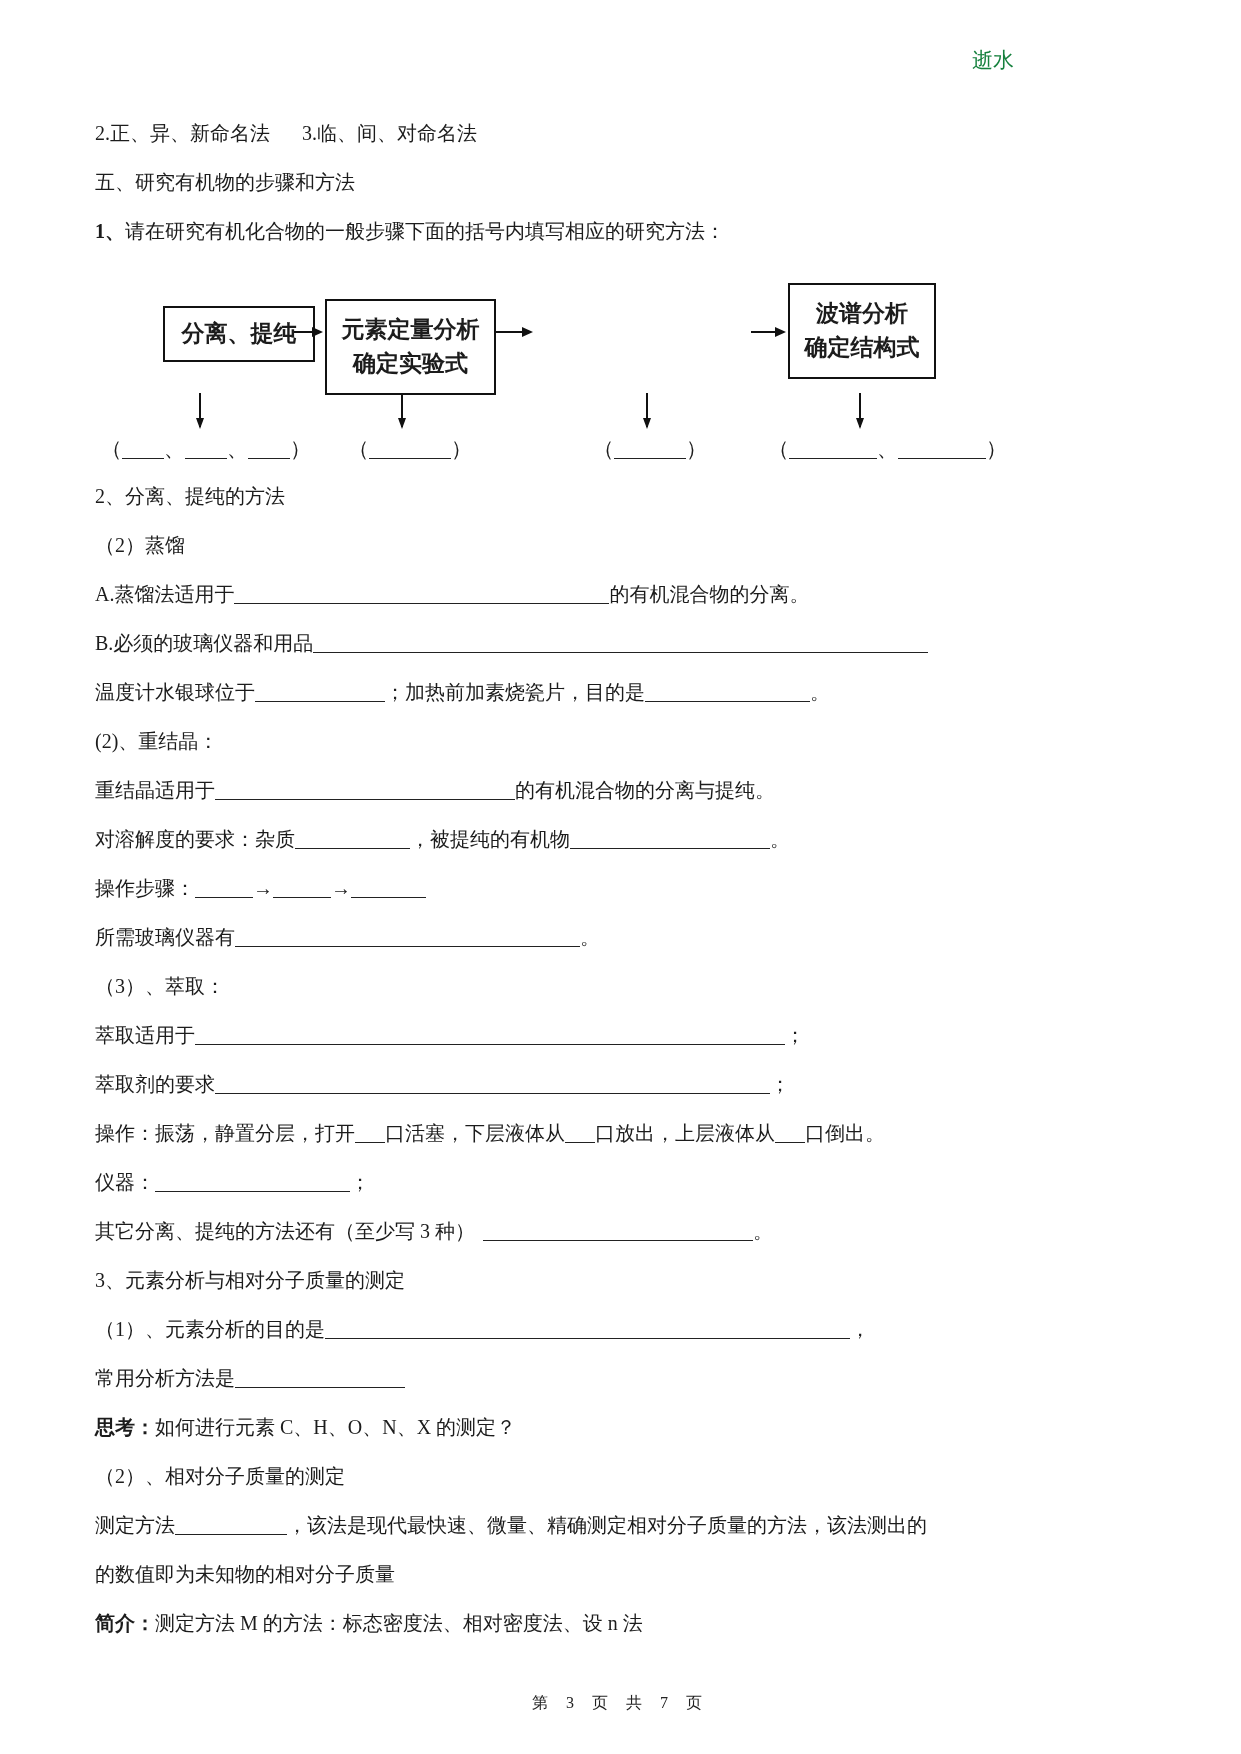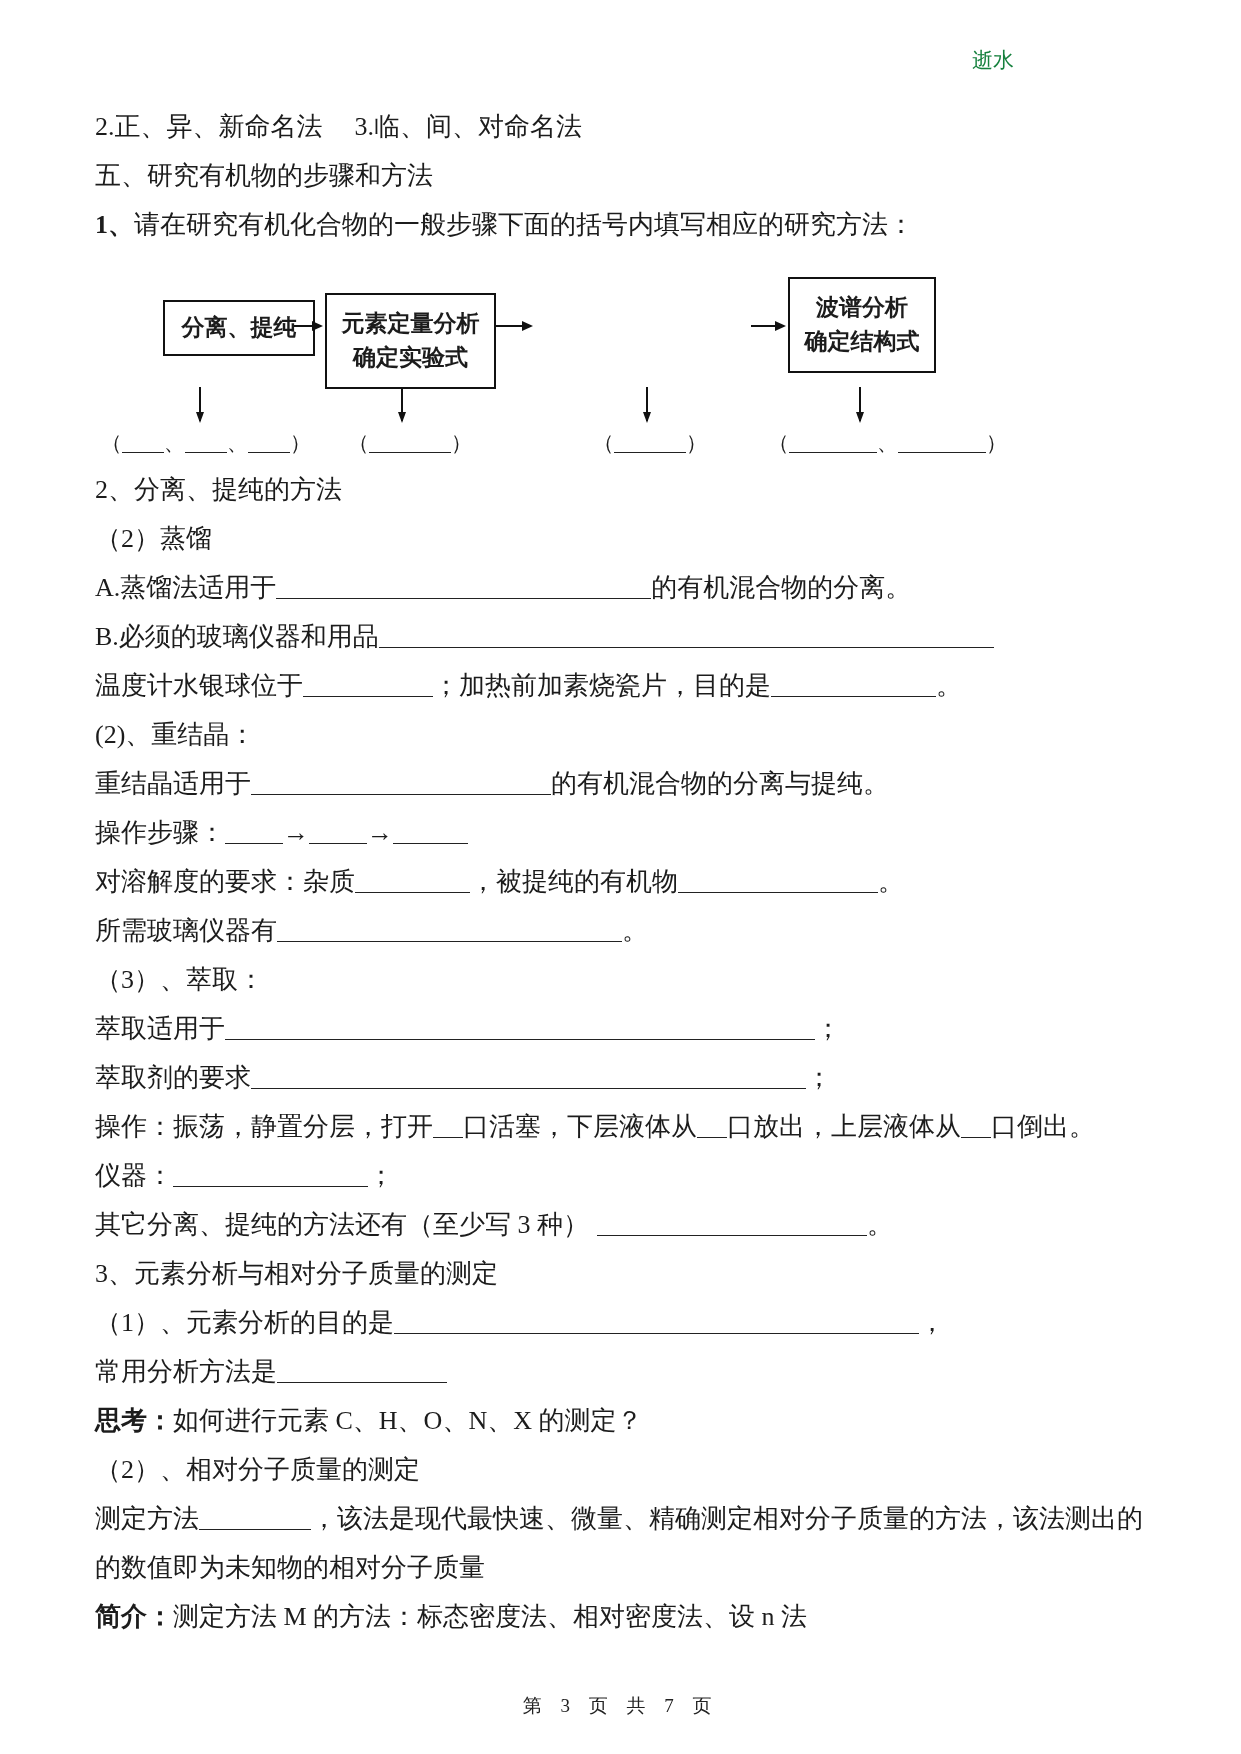--- a/index.html
+++ b/index.html
@@ -3,21 +3,21 @@
 <meta charset="utf-8">
 <style>
   html,body{margin:0;padding:0;}
   body{
     width:1241px;height:1754px;background:#ffffff;position:relative;
     font-family:"Liberation Serif","DejaVu Serif",serif;color:#1c1c1c;
     overflow:hidden;
   }
   .watermark{position:absolute;top:46px;left:972px;font-size:21px;color:#15803d;}
   .content{padding:112px 85px 0 95px;}
-  p.line{font-size:26px;line-height:26px;margin:2px 0 23px 0;white-space:nowrap;}
+  p.line{font-size:20px;line-height:26px;margin:8px 0 23px 0;white-space:nowrap;}
   .i8{margin-left:8px;}
   .i10{margin-left:10px;}
   .i20{margin-left:20px;}
   .i23{margin-left:23px;}
   .i35{margin-left:35px;}
   .i45{margin-left:45px;}
   .i50{margin-left:50px;}
   .b{font-weight:bold;}
   .gap32{display:inline-block;width:32px;}
   .blank{display:inline-block;border-bottom:1.5px solid #222;height:19px;vertical-align:-3px;}
@@ -31,21 +31,21 @@
     font-weight:bold;font-size:23px;line-height:34px;text-align:center;white-space:nowrap;
   }
   .arrow-r{position:absolute;height:0;border-top:2px solid #111;}
   .arrow-r::after{content:"";position:absolute;right:-2px;top:-6px;
     border-left:11px solid #111;border-top:5px solid transparent;border-bottom:5px solid transparent;}
   .arrow-d{position:absolute;width:0;border-left:2px solid #111;}
   .arrow-d::after{content:"";position:absolute;left:-5px;bottom:-2px;
     border-top:11px solid #111;border-left:4px solid transparent;border-right:4px solid transparent;}
   .pgroup{position:absolute;font-size:21px;white-space:nowrap;}
   .footer{position:absolute;top:1693px;left:0;width:100%;text-align:center;
-    font-size:19px;letter-spacing:7px;color:#222;}
+    font-size:16px;letter-spacing:7px;color:#222;}
 </style>
 </head>
 <body>
 
 <div class="watermark">逝水</div>
 
 <div class="content">
 
   <p class="line i50"><span>2.正、异、新命名法</span><span class="gap32"></span><span>3.临、间、对命名法</span></p>
 
@@ -88,23 +88,23 @@
   <p class="line i23"><span>A.蒸馏法适用于</span><span class="blank" style="width:375px;"></span><span>的有机混合物的分离。</span></p>
 
   <p class="line i23"><span>B.必须的玻璃仪器和用品</span><span class="blank" style="width:615px;"></span></p>
 
   <p class="line i35"><span>温度计水银球位于</span><span class="blank" style="width:130px;"></span><span>；加热前加素烧瓷片，目的是</span><span class="blank" style="width:165px;"></span><span>。</span></p>
 
   <p class="line">(2)、重结晶：</p>
 
   <p class="line i20"><span>重结晶适用于</span><span class="blank" style="width:300px;"></span><span>的有机混合物的分离与提纯。</span></p>
 
+  <p class="line i20"><span>对溶解度的要求：杂质</span><span class="blank" style="width:115px;"></span><span>，被提纯的有机物</span><span class="blank" style="width:200px;"></span><span>。</span></p>
+
   <p class="line i20"><span>操作步骤：</span><span class="blank" style="width:58px;"></span><span>→</span><span class="blank" style="width:58px;"></span><span>→</span><span class="blank" style="width:75px;"></span></p>
-
-  <p class="line i20"><span>对溶解度的要求：杂质</span><span class="blank" style="width:115px;"></span><span>，被提纯的有机物</span><span class="blank" style="width:200px;"></span><span>。</span></p>
 
   <p class="line i20"><span>所需玻璃仪器有</span><span class="blank" style="width:345px;"></span><span>。</span></p>
 
   <p class="line i8">（3）、萃取：</p>
 
   <p class="line i20"><span>萃取适用于</span><span class="blank" style="width:590px;"></span><span>；</span></p>
 
   <p class="line i20"><span>萃取剂的要求</span><span class="blank" style="width:555px;"></span><span>；</span></p>
 
   <p class="line i20"><span>操作：振荡，静置分层，打开</span><span class="sblank" style="width:30px;"></span><span>口活塞，下层液体从</span><span class="sblank" style="width:30px;"></span><span>口放出，上层液体从</span><span class="sblank" style="width:30px;"></span><span>口倒出。</span></p>

